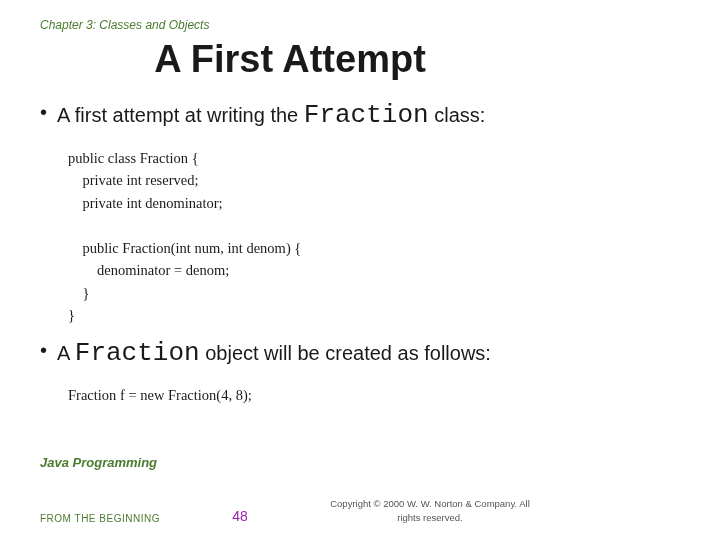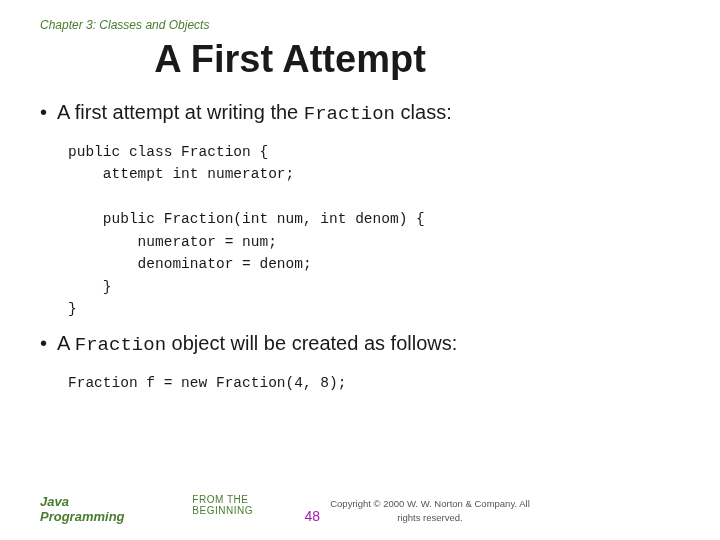--- a/index.html
+++ b/index.html
@@ -56,26 +56,26 @@
       line-height: 1.3;
       flex-shrink: 0;
     }
 
     .bullet-text {
       line-height: 1.3;
     }
 
     .bullet-text .mono {
       font-family: 'Courier New', Courier, monospace;
-      font-size: 19px;
+      font-size: 26px;
       margin-top: 12px;
     }
 
     .code-block {
-      font-family: Liberation Mono, monospace;
+      font-family: Liberation Serif, serif;
       font-size: 14.5px;
       color: #1a1a1a;
       line-height: 1.55;
       margin-left: 28px;
       margin-top: 4px;
     }
 
     .code-line {
       white-space: pre;
     }
@@ -88,21 +88,21 @@
       display: flex;
       align-items: flex-end;
       justify-content: space-between;
       margin-top: 10px;
       padding-top: 6px;
       border-top: none;
     }
 
     .footer-brand {
       display: flex;
-      flex-direction: row;
+      flex-direction: column;
       align-items: flex-start;
       gap: 43px;
     }
 
     .footer-brand-title {
       font-size: 13px;
       font-weight: bold;
       color: #4a7c2f;
       font-style: italic;
     }
@@ -140,24 +140,24 @@
 
     <div class="bullet-item">
       <span class="bullet-dot">•</span>
       <span class="bullet-text">
         <span>A first attempt at writing the </span><span class="mono">Fraction</span><span> class:</span>
       </span>
     </div>
 
     <div class="code-block">
       <div class="code-line">public class Fraction {</div>
-      <div class="code-line">    attempt int numerator;</div>
+      <div class="code-line">    private int reserved;</div>
+      <div class="code-line">    private int denominator;</div>
       <div class="code-line">&nbsp;</div>
       <div class="code-line">    public Fraction(int num, int denom) {</div>
-      <div class="code-line">        numerator = num;</div>
       <div class="code-line">        denominator = denom;</div>
       <div class="code-line">    }</div>
       <div class="code-line">}</div>
     </div>
 
     <div class="bullet-item">
       <span class="bullet-dot">•</span>
       <span class="bullet-text">
         <span>A </span><span class="mono">Fraction</span><span> object will be created as follows:</span>
       </span>

